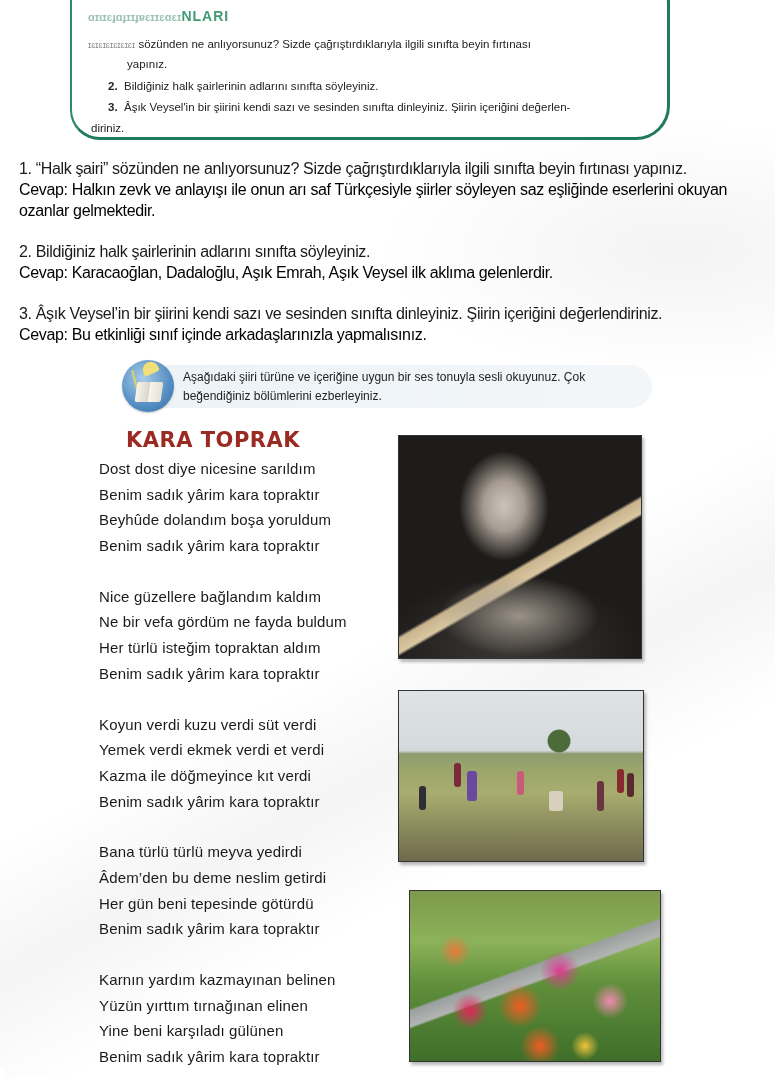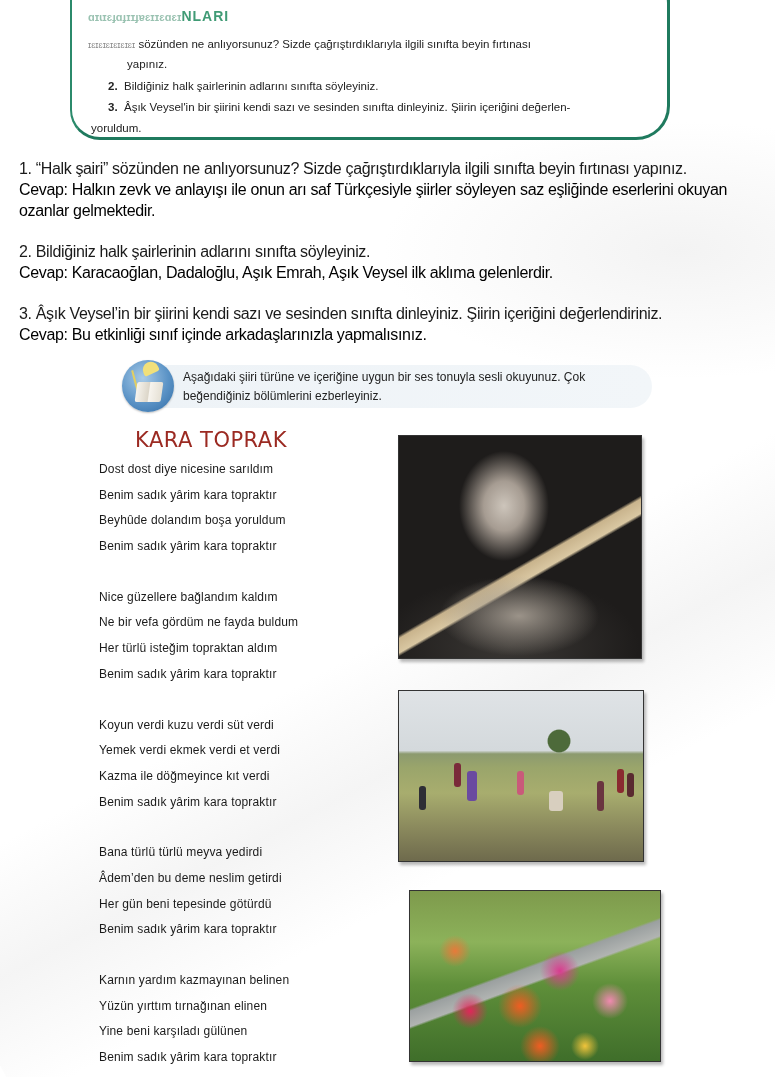--- a/index.html
+++ b/index.html
@@ -70,27 +70,27 @@
   }
   .callout-icon .lamp-arm {
     position: absolute; left: 12px; top: 10px; width: 2px; height: 22px; background: #e2cf63; transform: rotate(-15deg);
   }
   .callout-text {
     position: absolute; left: 183px; top: 368px; width: 465px; font-size: 12px; line-height: 19px; color: #222;
   }
 
   
   .poem-title {
-    position: absolute; left: 135px; top: 428px; font-size: 21px; font-weight: normal;
+    position: absolute; left: 126px; top: 428px; font-size: 21px; font-weight: bold;
     color: #9b2a22; letter-spacing: 0.5px;
     font-family: "DejaVu Sans", sans-serif;
   }
   .poem { position: absolute; left: 99px; top: 460px; width: 290px; }
   .stanza { margin-bottom: 25px; }
-  .verse { font-size: 12px; height: 25.7px; line-height: 18px; color: #1a1a1a; letter-spacing: 0.15px; }
+  .verse { font-size: 15px; height: 25.7px; line-height: 18px; color: #1a1a1a; letter-spacing: 0.15px; }
 
   
   .photo {
     position: absolute; box-shadow: 2px 3px 3px rgba(0,0,0,0.28);
     border: 1px solid #333;
   }
   .photo-veysel {
     left: 398px; top: 435px; width: 242px; height: 222px;
     background:
       radial-gradient(ellipse 45px 55px at 105px 70px, #cdc5bb 0%, #a69c92 45%, rgba(60,55,50,0) 100%),
@@ -134,21 +134,21 @@
   <span style="color:#8a8a8a; font-size:9px;">ɪɛɪɛɪɛɪɛɪɛɪɛɪ</span>
   <span>sözünden ne anlıyorsunuz? Sizde çağrıştırdıklarıyla ilgili sınıfta beyin fırtınası</span>
 </div>
 <div class="act-line" style="top:58px;margin-left:36px;">yapınız.</div>
 <div class="act-line" style="top:80px; left:108px;">
   <b>2.</b>&nbsp; <span>Bildiğiniz halk şairlerinin adlarını sınıfta söyleyiniz.</span>
 </div>
 <div class="act-line" style="top:101px; left:108px;">
   <b>3.</b>&nbsp; <span>Âşık Veysel'in bir şiirini kendi sazı ve sesinden sınıfta dinleyiniz. Şiirin içeriğini değerlen-</span>
 </div>
-<div class="act-line" style="top:122px;">yoruldum.</div>
+<div class="act-line" style="top:122px;">diriniz.</div>
 
 <div class="qa" style="top:158px;">
   <div class="q">1. “Halk şairi” sözünden ne anlıyorsunuz? Sizde çağrıştırdıklarıyla ilgili sınıfta beyin fırtınası yapınız.</div>
   <div class="a">Cevap: Halkın zevk ve anlayışı ile onun arı saf Türkçesiyle şiirler söyleyen saz eşliğinde eserlerini okuyan ozanlar gelmektedir.</div>
 </div>
 <div class="qa" style="top:241px;">
   <div class="q">2. Bildiğiniz halk şairlerinin adlarını sınıfta söyleyiniz.</div>
   <div class="a">Cevap: Karacaoğlan, Dadaloğlu, Aşık Emrah, Aşık Veysel ilk aklıma gelenlerdir.</div>
 </div>
 <div class="qa" style="top:303px;">

